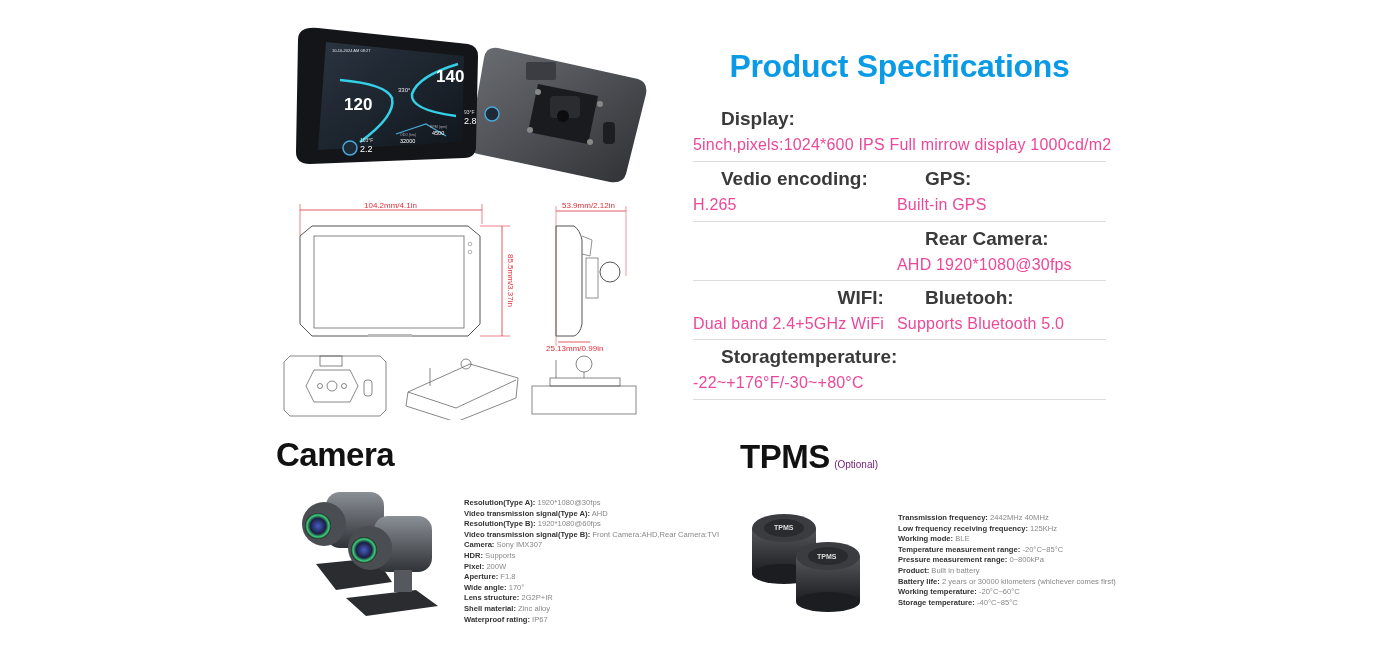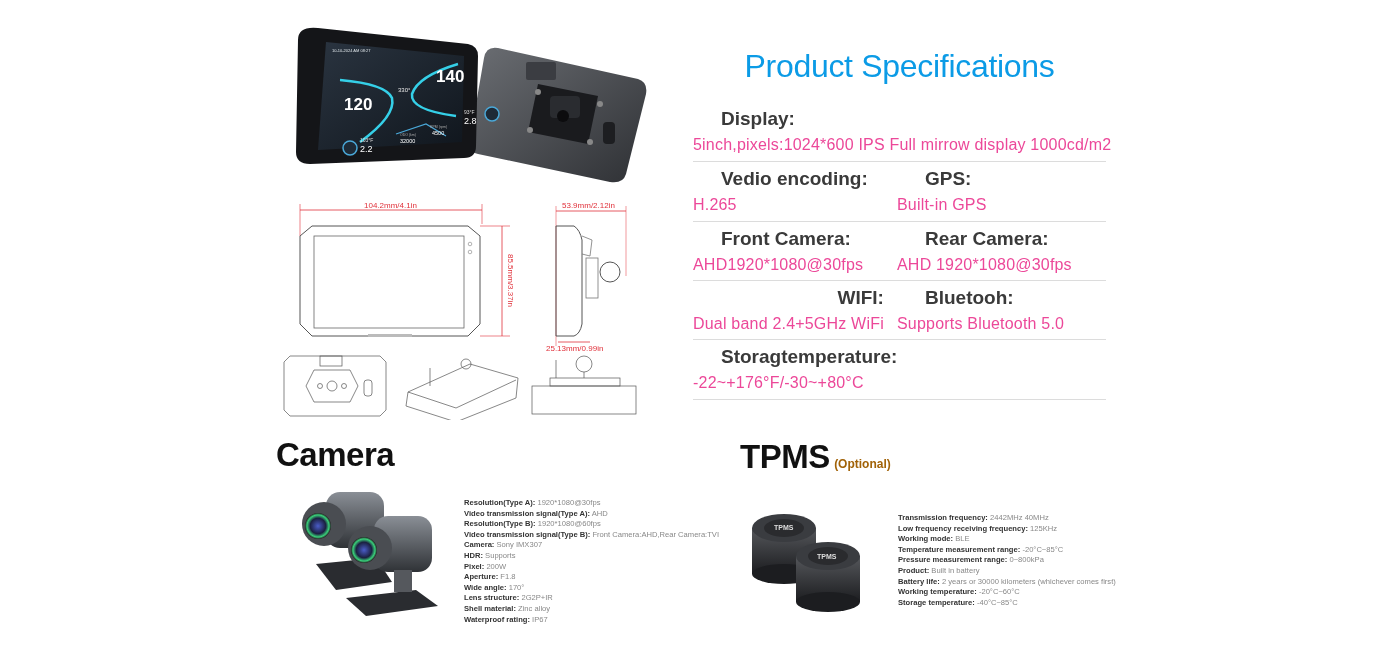--- a/index.html
+++ b/index.html
@@ -4,31 +4,31 @@
 <style>
   * { box-sizing: border-box; margin: 0; padding: 0; }
   html, body { width: 1400px; height: 656px; background: #ffffff; overflow: hidden; }
   body { position: relative; font-family: "Liberation Sans", sans-serif; color: #333; }
 
   .abs { position: absolute; }
 
   
   .spec-title {
     left: 693px; top: 48px; width: 413px; text-align: center;
-    font-family: "Liberation Sans", sans-serif; font-weight: 400;
+    font-family: "Liberation Sans", sans-serif; font-weight: 700;
     font-size: 32px; color: #0b9be6; letter-spacing: -0.3px;
   }
   .spec-row { left: 693px; width: 413px; border-bottom: 1px solid #dcdcdc; }
   .spec-cell { position: absolute; top: 0; }
   .spec-label { font-size: 19px; font-weight: 700; color: #3a3a3a; line-height: 22px; white-space: nowrap; margin-left: 28px; }
   .spec-value { font-size: 16px; color: #ec4899; line-height: 20px; margin-top: 5px; white-space: nowrap; letter-spacing: 0.2px; }
 
   
   .section-title { font-weight: 700; font-size: 33px; color: #111; letter-spacing: -0.5px; }
-  .section-sub { font-size: 12px; color: #a16207; font-weight: 700; letter-spacing: 0; }
+  .section-sub { font-size: 10px; color: #701a75; font-weight: 400; letter-spacing: 0; }
 
   
   .mini-list { font-size: 7.6px; line-height: 10.6px; color: #888; white-space: nowrap; }
   .mini-list .k { font-weight: 700; color: #333; }
 
   
   .dim-text { font-size: 8px; fill: #e0303a; font-family: "Liberation Sans", sans-serif; }
 </style>
 </head>
 <body>
@@ -151,24 +151,20 @@
     <div class="spec-label">Vedio encoding:</div>
     <div class="spec-value">H.265</div>
   </div>
   <div class="spec-cell" style="left:204px;">
     <div class="spec-label">GPS:</div>
     <div class="spec-value">Built-in GPS</div>
   </div>
 </div>
 
 <div class="abs spec-row" style="top:228px; height:53px;">
-  <div class="spec-cell" style="left:0;">
-    <div class="spec-label">Front Camera:</div>
-    <div class="spec-value">AHD1920*1080@30fps</div>
-  </div>
   <div class="spec-cell" style="left:204px;">
     <div class="spec-label">Rear Camera:</div>
     <div class="spec-value">AHD 1920*1080@30fps</div>
   </div>
 </div>
 
 <div class="abs spec-row" style="top:287px; height:53px;">
   <div class="spec-cell" style="left:0;text-align:right;">
     <div class="spec-label">WIFI:</div>
     <div class="spec-value">Dual band 2.4+5GHz WiFi</div>

